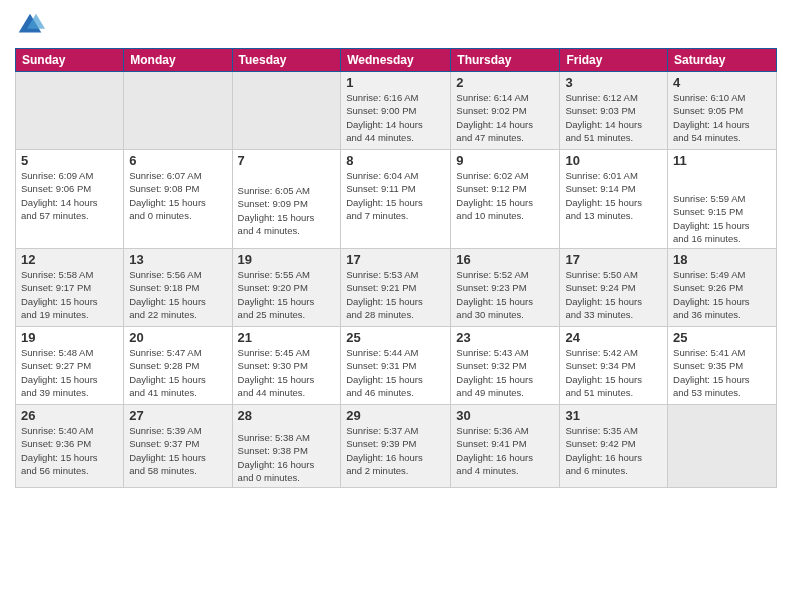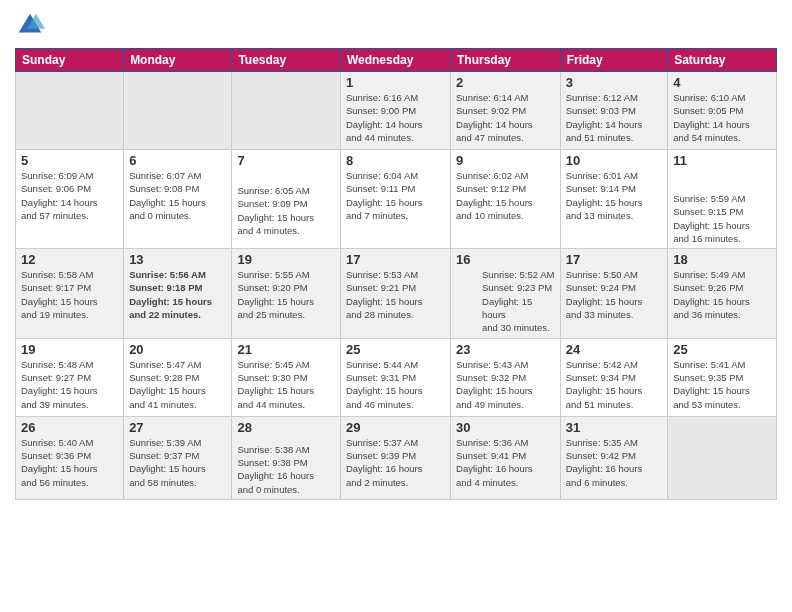--- a/index.html
+++ b/index.html
@@ -222,42 +222,42 @@
         <tr class="row-shaded">
           <td>
             <span class="day-number">12</span>
             <div class="day-info" style="white-space: pre-line;">Sunrise: 5:58 AM
 Sunset: 9:17 PM
 Daylight: 15 hours
 and 19 minutes.</div>
           </td>
           <td>
             <span class="day-number">13</span>
-            <div class="day-info" style="white-space: pre-line; font-weight: bold;">Sunrise: 5:56 AM
+            <div class="day-info" style="white-space: pre-line;">Sunrise: 5:56 AM
 Sunset: 9:18 PM
 Daylight: 15 hours
 and 22 minutes.</div>
           </td>
           <td>
             <span class="day-number">19</span>
             <div class="day-info" style="white-space: pre-line;">Sunrise: 5:55 AM
 Sunset: 9:20 PM
 Daylight: 15 hours
 and 25 minutes.</div>
           </td>
           <td>
             <span class="day-number">17</span>
             <div class="day-info" style="white-space: pre-line;">Sunrise: 5:53 AM
 Sunset: 9:21 PM
 Daylight: 15 hours
 and 28 minutes.</div>
           </td>
           <td>
             <span class="day-number">16</span>
-            <div class="day-info" style="white-space: pre-line; margin-left: 26px;">Sunrise: 5:52 AM
+            <div class="day-info" style="white-space: pre-line;">Sunrise: 5:52 AM
 Sunset: 9:23 PM
 Daylight: 15 hours
 and 30 minutes.</div>
           </td>
           <td>
             <span class="day-number">17</span>
             <div class="day-info" style="white-space: pre-line;">Sunrise: 5:50 AM
 Sunset: 9:24 PM
 Daylight: 15 hours
 and 33 minutes.</div>

